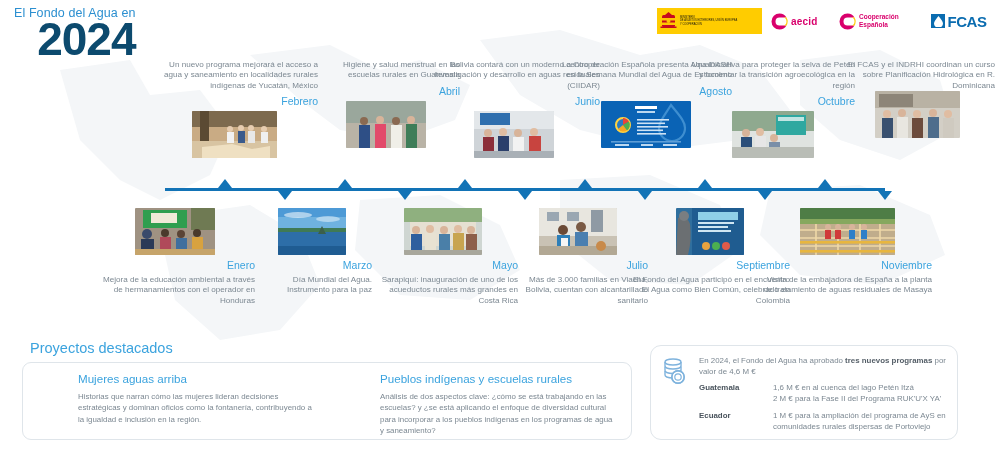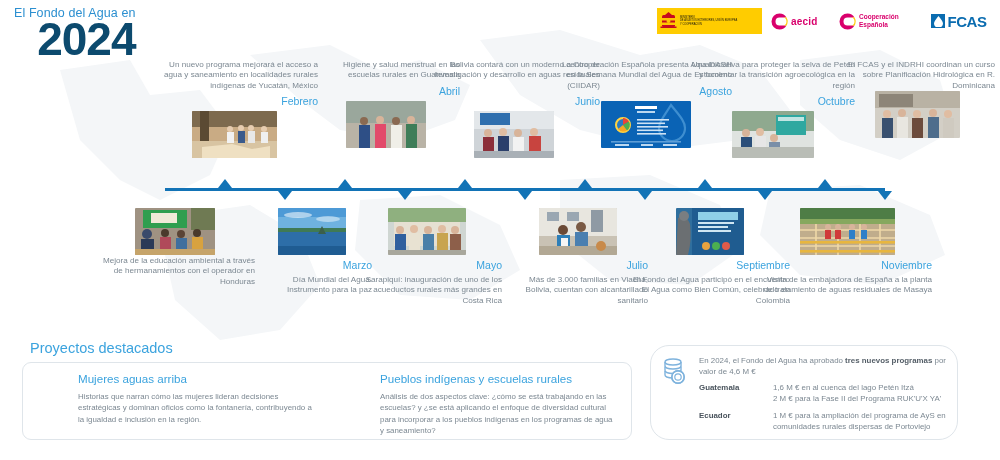--- a/index.html
+++ b/index.html
@@ -54,21 +54,21 @@
 
   
   .sect-title{position:absolute;left:30px;top:340px;color:#3ba3de;font-size:14.5px;}
   .cards{position:absolute;left:22px;top:362px;width:610px;height:78px;
          border:1px solid #dfe5ea;border-radius:9px;display:flex;box-sizing:border-box;padding:9px 14px;gap:24px;}
   .card{flex:1;margin-left:41px;}
   .card h4{margin:0 0 6px 0;color:#3ba3de;font-size:11.6px;font-weight:normal;}
   .card p{margin:0;font-size:7.9px;line-height:11.4px;color:#7c8892;}
 
   .moneybox{position:absolute;left:650px;top:345px;width:308px;height:95px;
-            border:1px solid #dfe5ea;border-radius:19px;box-sizing:border-box;padding:9px 10px 8px 10px;
+            border:1px solid #dfe5ea;border-radius:11px;box-sizing:border-box;padding:9px 10px 8px 10px;
             display:flex;gap:8px;}
   .coin-ico{width:30px;flex:0 0 30px;padding-top:2px;}
   .mb-body{flex:1;}
   .mb-lead{font-size:7.9px;line-height:11px;color:#7c8892;}
   .mb-lead b{color:#555f68;}
   .mb-row{display:flex;margin-top:5px;font-size:7.9px;line-height:11.4px;}
   .mb-ctry{width:74px;flex:0 0 74px;font-weight:bold;color:#4a545d;}
   .mb-vals{flex:1;color:#7c8892;}
 </style>
 </head>
@@ -300,41 +300,42 @@
         <rect x="6" y="31" width="13" height="16" fill="#2b3a57"></rect>
       <circle cx="30" cy="25" r="4" fill="#4a3a2c"></circle>
         <rect x="25" y="29" width="11" height="18" fill="#b04a5a"></rect>
       <circle cx="46" cy="26" r="4" fill="#5a4436"></circle>
         <rect x="41" y="30" width="11" height="17" fill="#3f6f9e"></rect>
       <circle cx="62" cy="25" r="4" fill="#4a3a2c"></circle>
         <rect x="57" y="29" width="11" height="18" fill="#d8a23f"></rect>
       <rect x="0" y="41" width="80" height="6" fill="#c6a46a"></rect>
     </svg>
   </div>
+  <div class="month">Enero</div>
   <div class="desc">Mejora de la educación ambiental a través de hermanamientos con el operador en Honduras</div>
 </div>
 
 <div class="ev bot" style="left:252px;top:208px;width:120px">
   <div class="photo" style="width:68px">
     <svg width="68" height="47" viewBox="0 0 68 47" preserveAspectRatio="none">
       <rect width="68" height="22" fill="#6fb2e0"></rect>
       <rect y="0" width="68" height="9" fill="#4d9ad6"></rect>
       <ellipse cx="20" cy="7" rx="14" ry="3" fill="#ffffff" opacity=".55"></ellipse>
       <ellipse cx="50" cy="11" rx="12" ry="3" fill="#ffffff" opacity=".45"></ellipse>
       <rect y="20" width="68" height="4" fill="#3f7a55"></rect>
       <rect y="24" width="68" height="23" fill="#2d6ea8"></rect>
       <rect y="38" width="68" height="9" fill="#1f5c92"></rect>
       <path d="M44 18 l4 8 l-8 0 z" fill="#3b5f4a"></path>
     </svg>
   </div>
   <div class="month">Marzo</div>
   <div class="desc">Día Mundial del Agua. Instrumento para la paz</div>
 </div>
 
-<div class="ev bot" style="left:352px;top:208px;width:150px">
+<div class="ev bot" style="left:368px;top:208px;width:150px">
   <div class="photo" style="width:78px">
     <svg width="78" height="47" viewBox="0 0 78 47" preserveAspectRatio="none">
       <rect width="78" height="47" fill="#cfd6d2"></rect>
       <rect width="78" height="14" fill="#8fb07f"></rect>
       <rect x="6" y="14" width="66" height="24" fill="#e6e0d2"></rect>
       <circle cx="12" cy="22" r="4" fill="#d8b49a"></circle>
         <rect x="7" y="26" width="11" height="21" fill="#2f5f9e"></rect>
       <circle cx="26" cy="21" r="4" fill="#e0bda2"></circle>
         <rect x="21" y="25" width="11" height="22" fill="#e8e2d2"></rect>
       <circle cx="40" cy="22" r="4" fill="#d8b49a"></circle>

